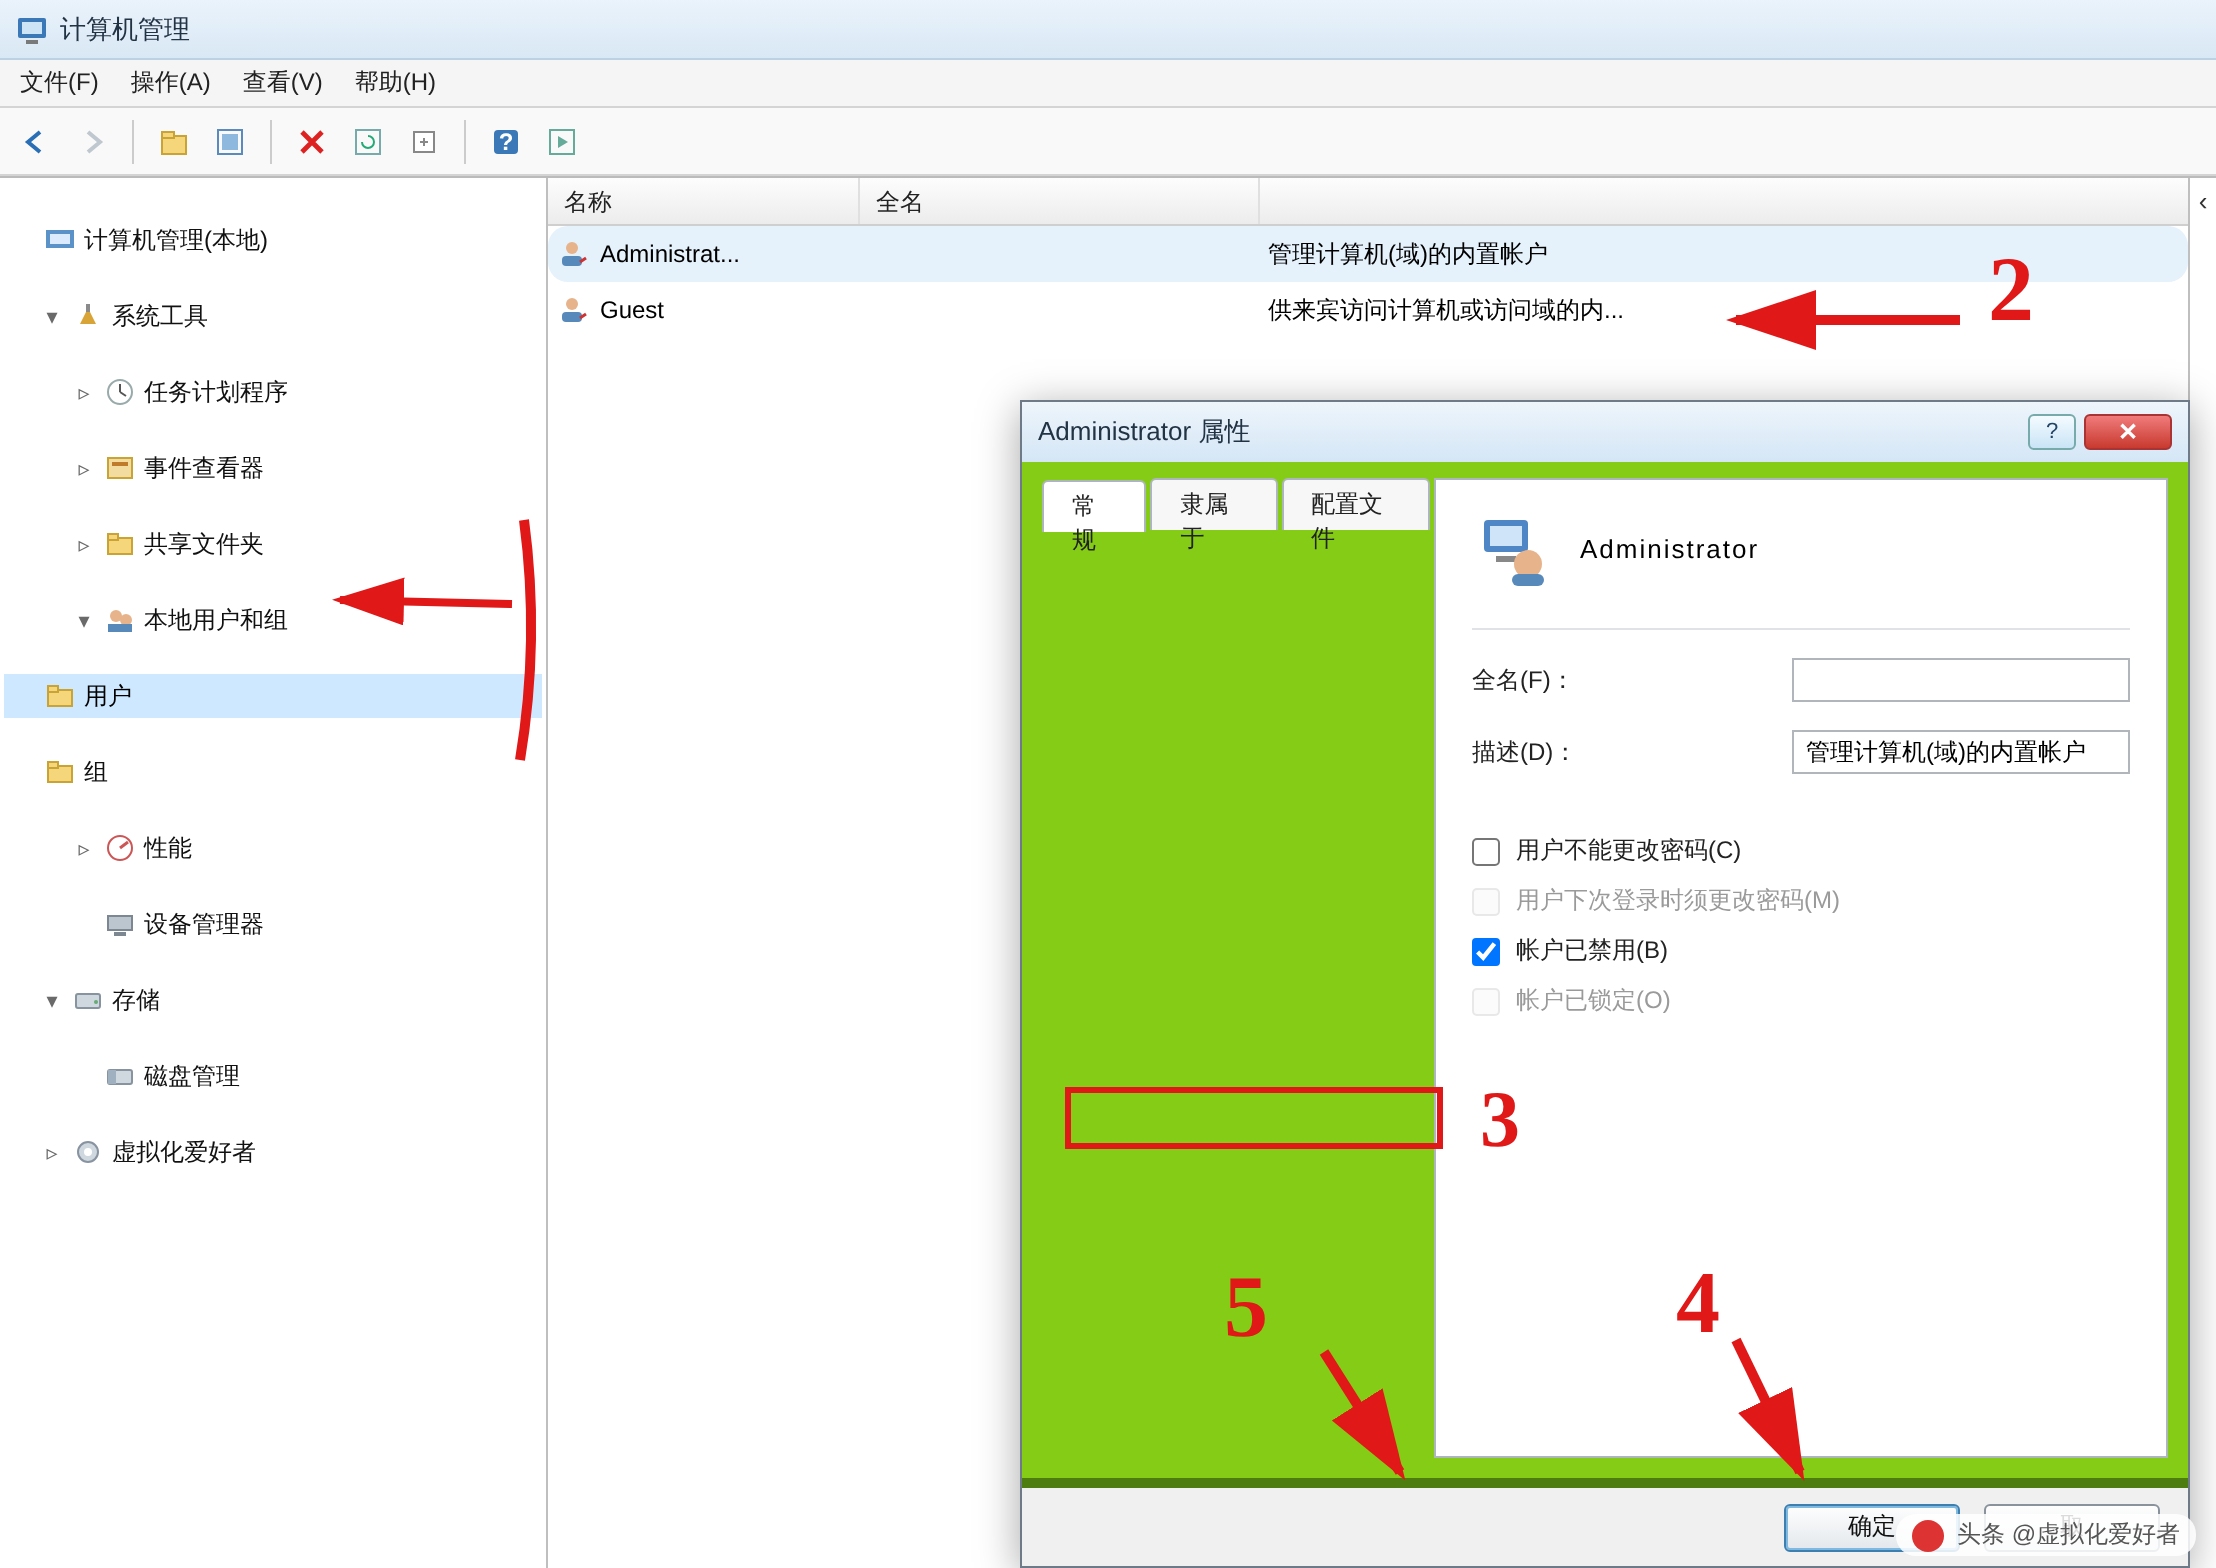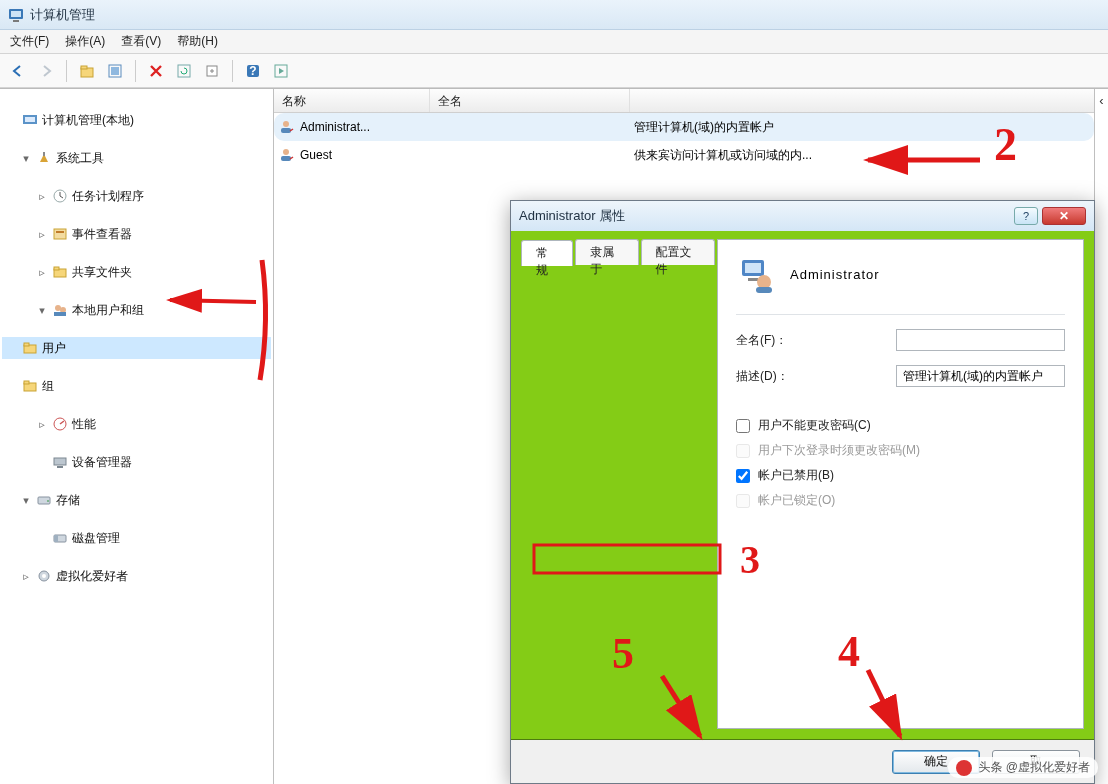--- a/index.html
+++ b/index.html
@@ -56,21 +56,21 @@
 .bigicon { width: 40px; height: 40px; }
 .idname { font-size: 13px; letter-spacing: 1px; }
 .frow { display:flex; align-items:center; margin: 14px 0; }
 .flabel { width: 160px; color:#222; }
 .finput { flex:1; height: 22px; border:1px solid #b0b6bc; padding: 2px 6px; background:#fff; }
 .cks { margin-top: 30px; }
 .ck { display:flex; align-items:center; gap:8px; margin: 8px 0; color:#222; position:relative;}
 .ck input { width:14px; height:14px; }
 .ck.disabled { color:#9a9a9a; }
 .ck.disabled input { opacity:.5; }
-.dlg-foot { height: 44px; display:flex; align-items:center; justify-content:flex-end; gap: 12px; padding: 0 14px; background:#f0f0f0; border-top:1px solid #4d7c0f;}
+.dlg-foot { height: 44px; display:flex; align-items:center; justify-content:flex-end; gap: 12px; padding: 0 14px; background:#f0f0f0; border-top:5px solid #4d7c0f;}
 .btn { min-width: 88px; height: 24px; border:1px solid #8a939c; border-radius:3px; background:linear-gradient(#fefefe,#e3e8ec); color:#111; display:flex;align-items:center;justify-content:center;}
 .btn.primary{border-color:#3c7fb1; box-shadow:0 0 0 1px #7fb9e0 inset;}
 
 
 .ann { position:absolute; pointer-events:none; }
 .redtxt { font-family: "Comic Sans MS", cursive; color:#e01818; font-weight:bold; }
 
 
 .wm { position:absolute; right:10px; bottom:6px; display:flex; align-items:center; gap:6px; background:rgba(255,255,255,.85); padding:2px 8px; border-radius:10px; font-size:13px; color:#555;}
 .wm .dot{width:16px;height:16px;border-radius:50%;background:#d33;display:inline-block;}

